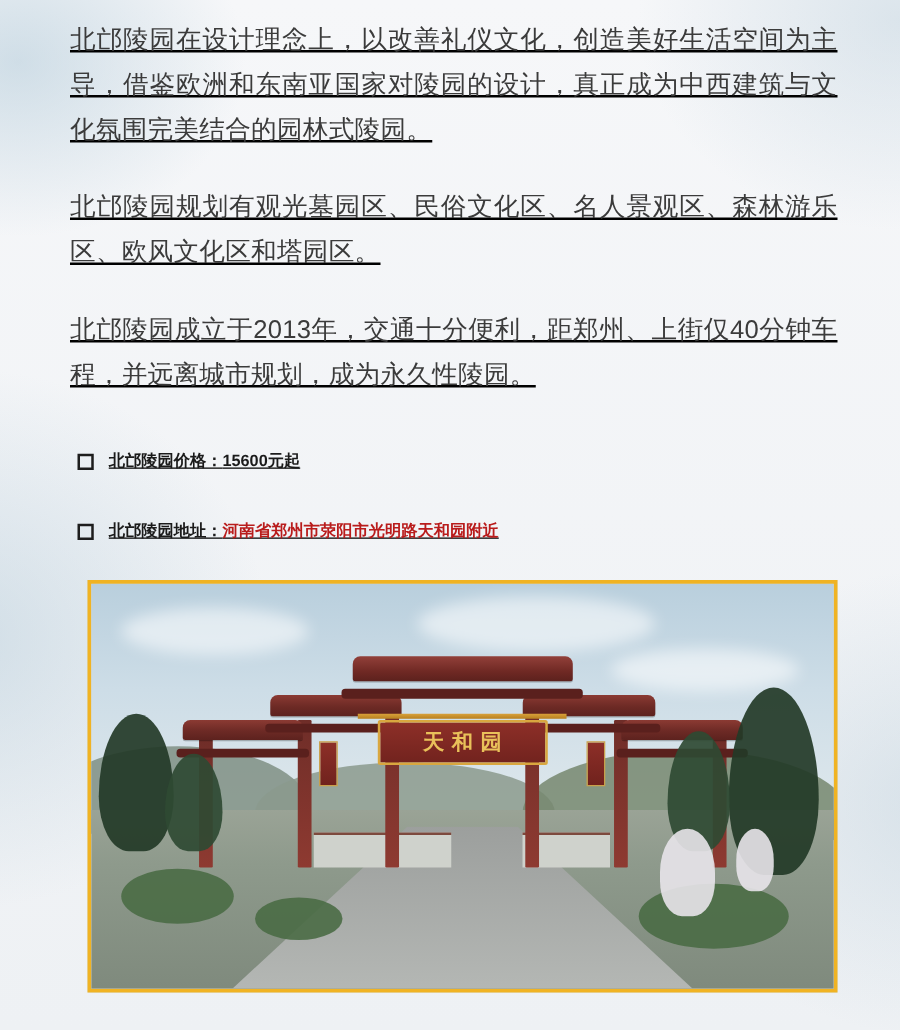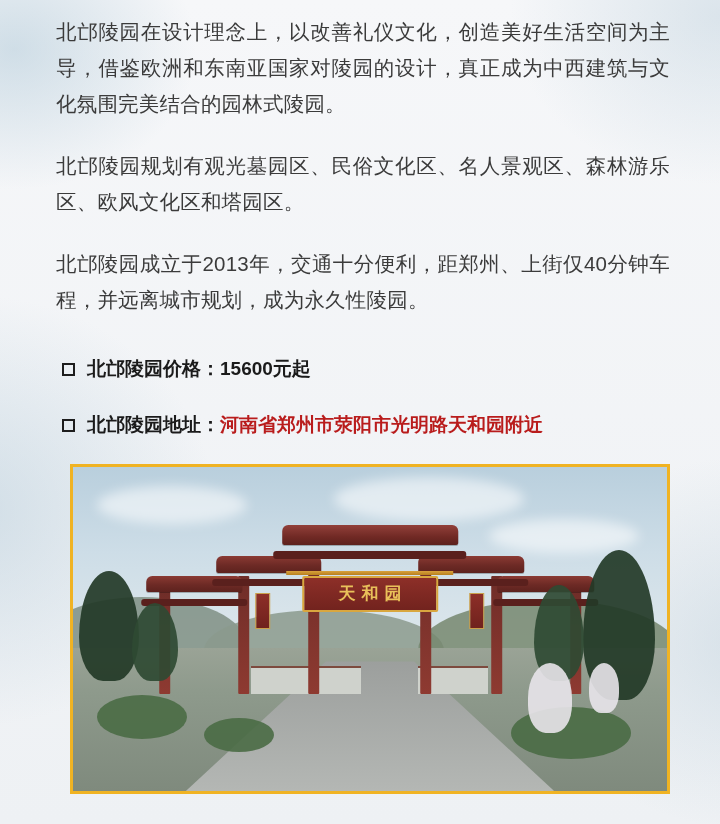--- a/index.html
+++ b/index.html
@@ -25,20 +25,21 @@
       radial-gradient(300px 260px at 104% 78%, rgba(178,200,214,0.40), rgba(243,245,247,0) 72%),
       linear-gradient(#f6f7f9, #eef1f4);
     pointer-events: none;
   }
   .page {
     position: relative;
     width: 720px;
     height: 824px;
     box-sizing: border-box;
     padding: 14px 50px 0 56px;
+    text-decoration: underline;
   }
   p.para {
     margin: 0 0 26px 0;
     font-size: 20.5px;
     line-height: 36px;
     color: #3b3b3b;
     letter-spacing: 0.2px;
     text-align: justify;
   }
   p.para:last-of-type { margin-bottom: 34px; }
@@ -50,21 +51,21 @@
   }
   .bullet-box {
     flex: 0 0 auto;
     width: 13px;
     height: 13px;
     border: 2px solid #1d1d1d;
     margin: 11px 12px 0 6px;
     box-sizing: border-box;
   }
   .bullet-text {
-    font-size: 19px;
+    font-size: 13px;
     line-height: 34px;
     font-weight: bold;
     color: #1b1b1b;
   }
   .bullet-text .val { color: #1b1b1b; }
   .bullet-text .addr { color: #b91c1c; }
 
   .figure {
     margin: 22px 0 0 14px;
     width: 600px;

